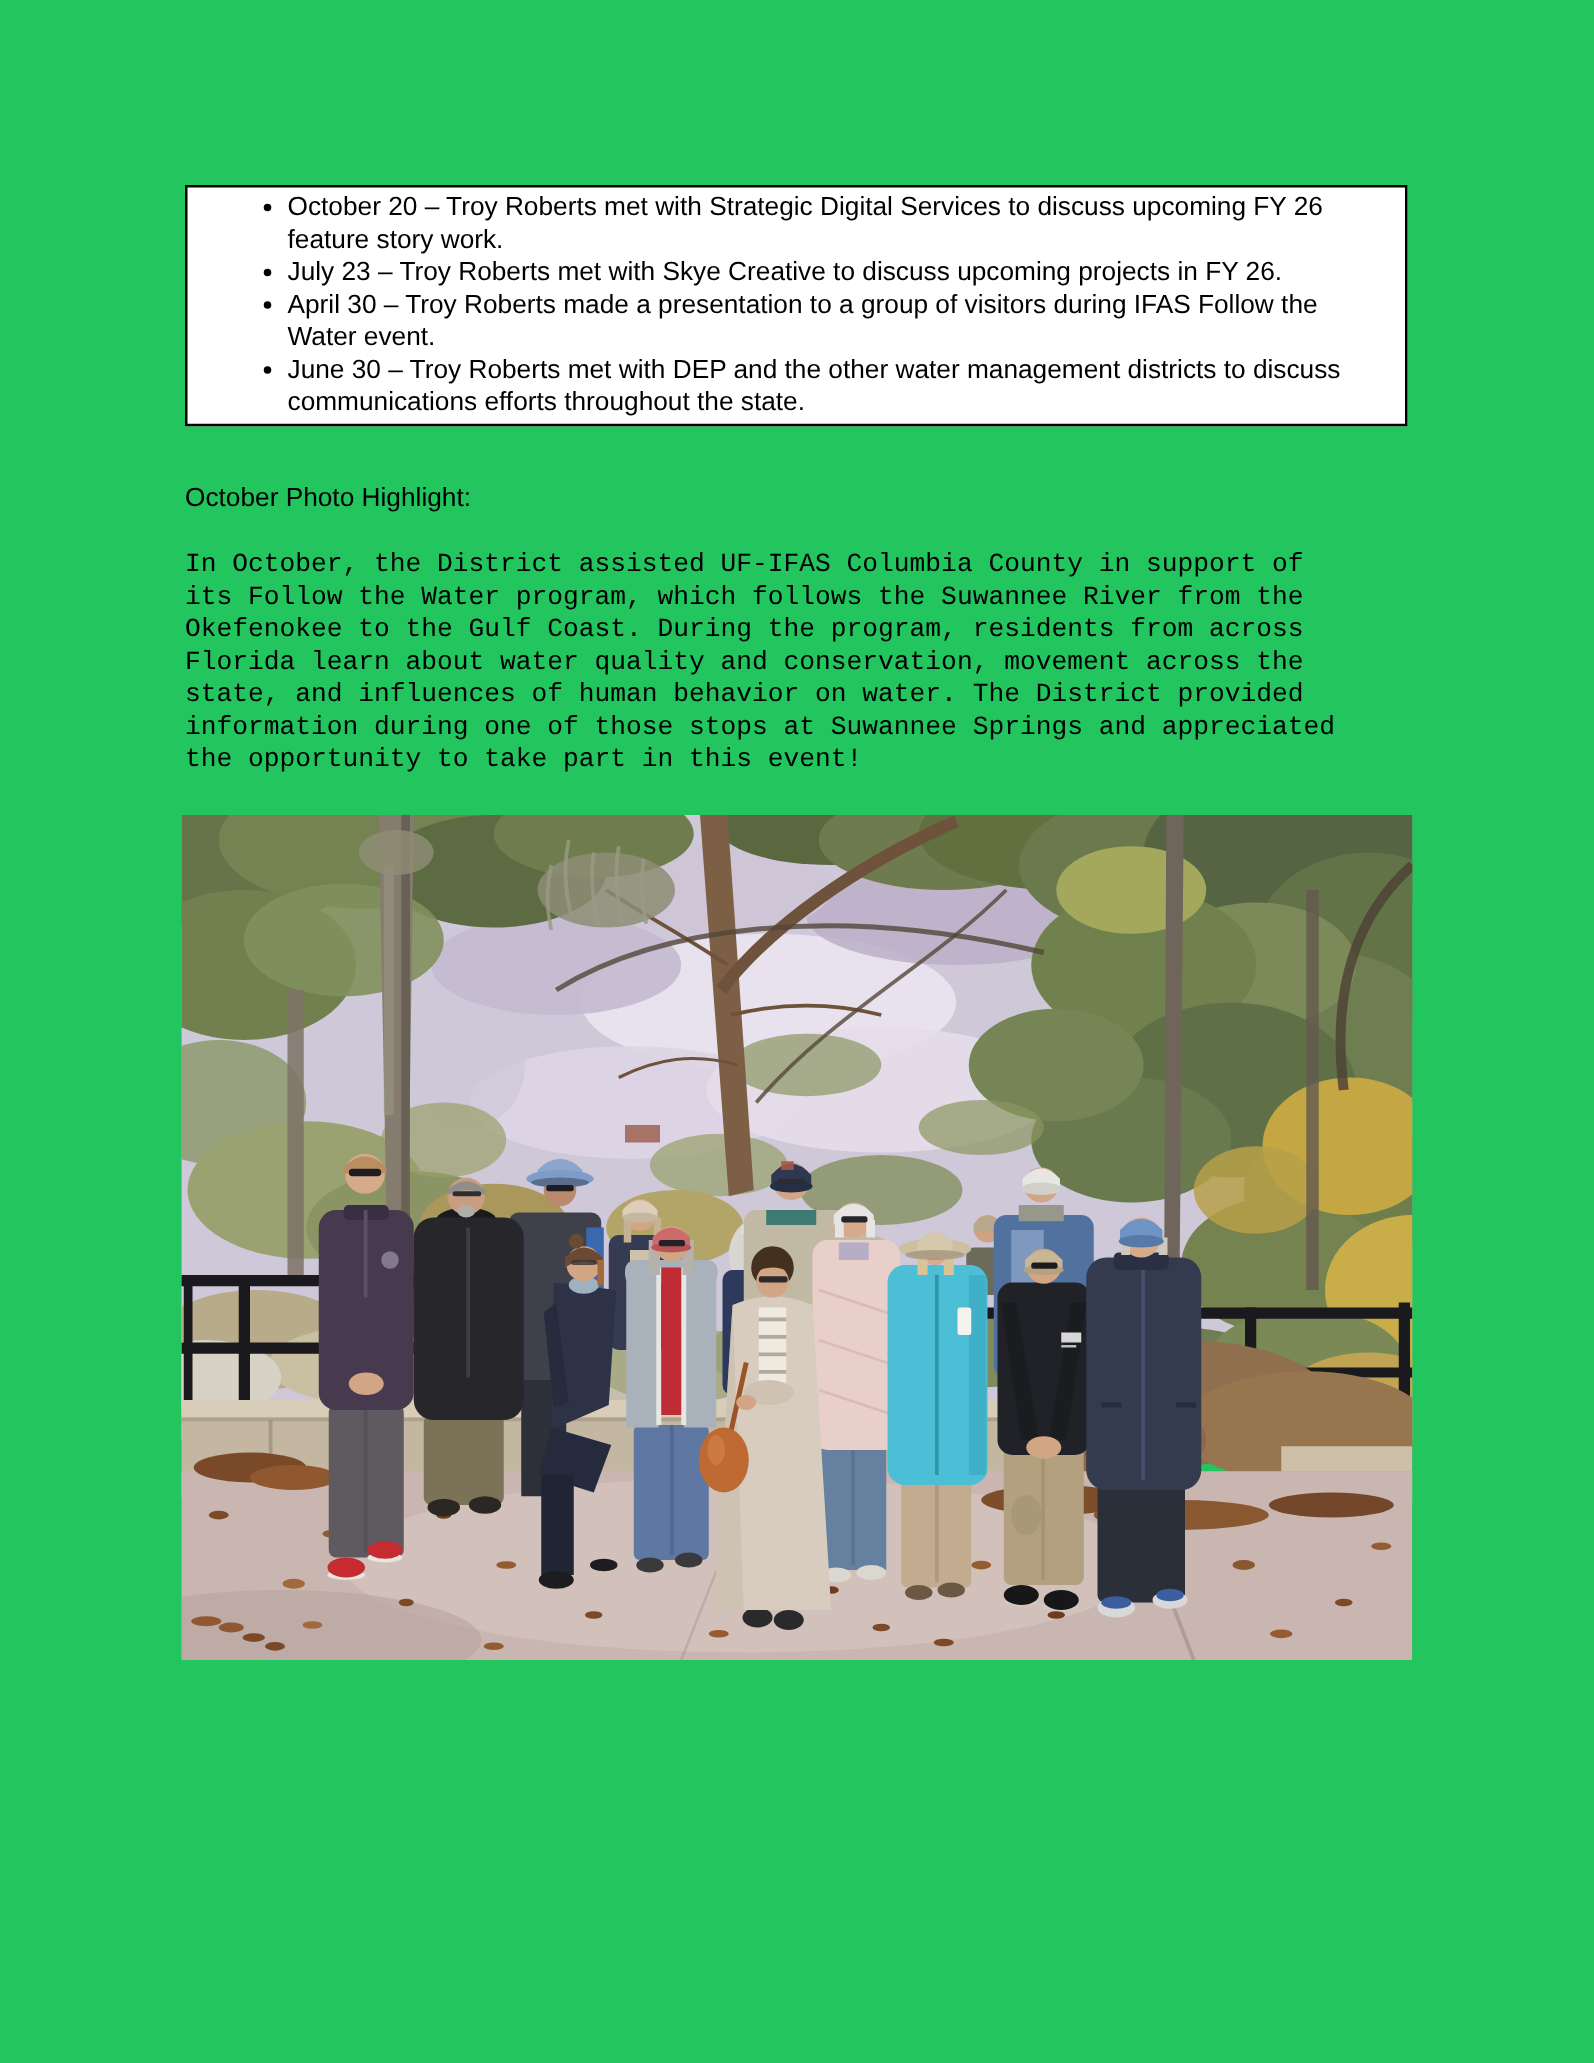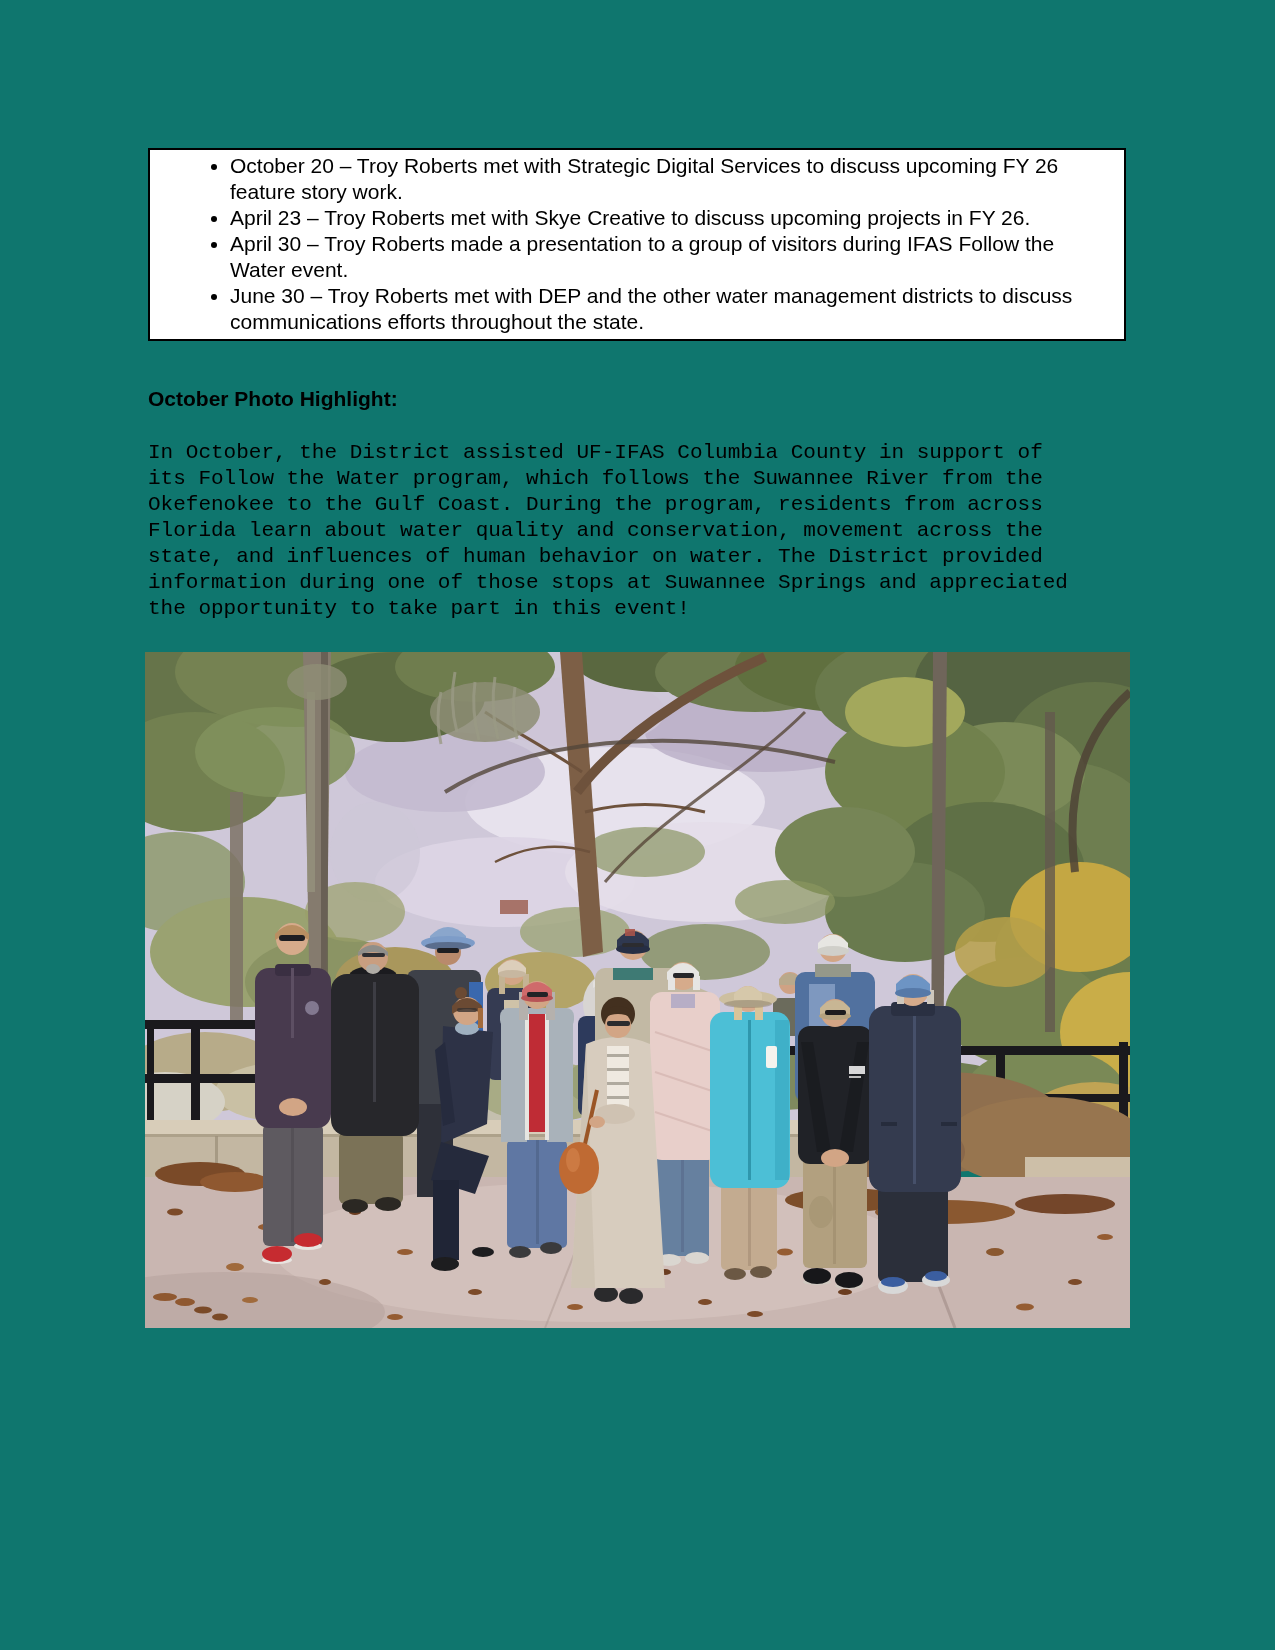--- a/index.html
+++ b/index.html
@@ -1,38 +1,38 @@
 <!DOCTYPE html>
 <html><head>
 <meta charset="utf-8">
 <style>
   html,body{margin:0;padding:0;background:#ffffff;}
   .page{
     position:relative;
     width:1275px;height:1650px;
-    background:#0f766e;
+    background:#22c55e;
     font-family:"Liberation Sans", sans-serif;
     color:#000000;
     overflow:hidden;
   }
   .bullet-box{
     position:absolute;left:148px;top:148px;width:978px;
     border:2px solid #000;box-sizing:border-box;
     background:#fff;
   }
   .bullet-box ul{
     margin:0;
     padding:3px 14px 4px 80px;
     font-size:21px;line-height:26px;
   }
   .bullet-box li{margin:0;padding:0;}
   .section-heading{
     position:absolute;left:148px;top:386px;
     margin:0;
-    font-size:21px;line-height:26px;font-weight:bold;
+    font-size:21px;line-height:26px;font-weight:normal;
   }
   .body-paragraph{
     position:absolute;left:148px;top:440px;width:922px;
     margin:0;
     font-size:21px;line-height:26px;font-family:Liberation Mono, monospace;
   }
   .photo-figure{
     position:absolute;left:145px;top:652px;width:985px;height:676px;
     margin:0;overflow:hidden;
   }
@@ -43,21 +43,21 @@
   }
 </style>
 </head>
 <body>
 
 <div class="page">
 
   <div class="bullet-box">
     <ul>
       <li>October 20 – Troy Roberts met with Strategic Digital Services to discuss upcoming FY 26 feature story work.</li>
-      <li>April 23 – Troy Roberts met with Skye Creative to discuss upcoming projects in FY 26.</li>
+      <li>July 23 – Troy Roberts met with Skye Creative to discuss upcoming projects in FY 26.</li>
       <li>April 30 – Troy Roberts made a presentation to a group of visitors during IFAS Follow the Water event.</li>
       <li>June 30 – Troy Roberts met with DEP and the other water management districts to discuss communications efforts throughout the state.</li>
     </ul>
   </div>
 
   <h2 class="section-heading">October Photo Highlight:</h2>
 
   <p class="body-paragraph">In October, the District assisted UF-IFAS Columbia County in support of its Follow the Water program, which follows the Suwannee River from the Okefenokee to the Gulf Coast. During the program, residents from across Florida learn about water quality and conservation, movement across the state, and influences of human behavior on water. The District provided information during one of those stops at Suwannee Springs and appreciated the opportunity to take part in this event!</p>
 
   <figure class="photo-figure" role="img" aria-label="Group of fourteen Follow the Water event participants posing outdoors at Suwannee Springs in front of a black metal railing and stone wall, with autumn trees and a cloudy sky behind them">

